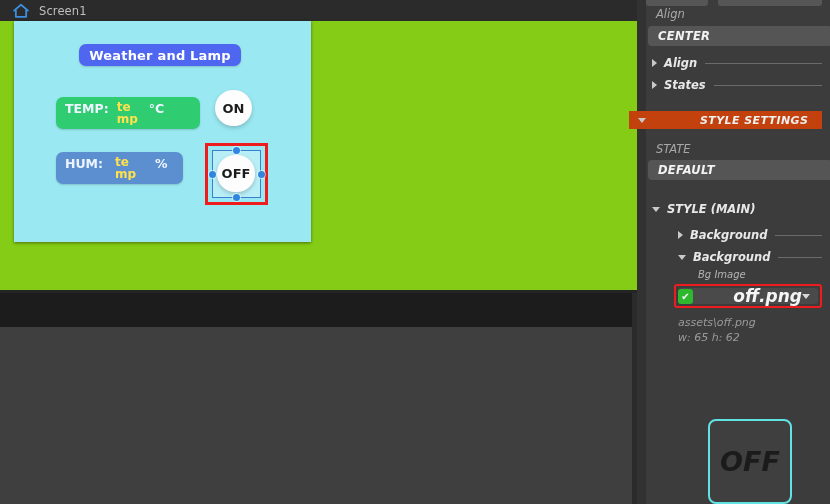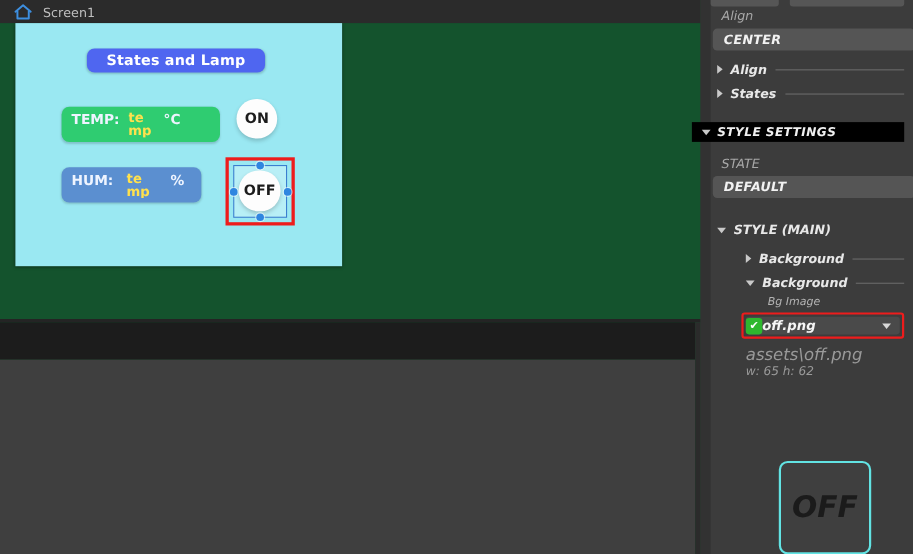--- a/index.html
+++ b/index.html
@@ -7,21 +7,21 @@
     width: 830px; height: 504px;
     background: #2b2b2b;
     font-family: "DejaVu Sans", "Liberation Sans", sans-serif;
     overflow: hidden;
   }
   #app { position: relative; width: 830px; height: 504px; }
 
   
   .editor-area {
     position: absolute; left: 0; top: 0; width: 637px; height: 504px;
-    background: #14532d;
+    background: #84cc16;
   }
   .screen-tabbar {
     position: absolute; left: 0; top: 0; width: 637px; height: 21px;
     background: #2b2b2b;
     display: flex; align-items: center; padding-left: 12px;
   }
   .home-icon { width: 18px; height: 16px; display: block; }
   .screen-tab-label {
     margin-left: 9px; color: #bfbfbf; font-size: 11.5px;
     letter-spacing: .1px;
@@ -173,23 +173,23 @@
   }
   .rule {
     flex: 1; height: 1px; background: #6a6a6a; margin-left: 8px;
   }
 
   .row-flags  { left: 14px; top: 56px; width: 170px; }
   .row-states { left: 14px; top: 78px; width: 170px; }
 
   .section-hdr {
     position: absolute; left: -9px; top: 111px; width: 193px; height: 18px;
-    background: #000000;
+    background: #c2410c;
     display: flex; align-items: center; padding-left: 9px;
-    color: #f0f0f0; font-size: 11px; font-weight: 700; letter-spacing: .4px;
+    color: #f0f0f0; font-size: 11px; font-weight: 700; letter-spacing: .4px; gap: 48px;
   }
   .section-hdr .tri { margin-right: 6px; }
 
   .row-state-label { position: absolute; left: 18px; top: 142px; }
   .row-state-field { position: absolute; left: 10px; top: 160px; width: 184px; }
 
   .row-style-main { left: 14px; top: 202px; width: 120px; font-size: 11.5px; }
   .row-bg1 { left: 40px; top: 228px; width: 144px; }
   .row-bg2 { left: 40px; top: 250px; width: 144px; }
 
@@ -206,32 +206,32 @@
     position: absolute; left: 40px; top: 288px; width: 140px; height: 16px;
     background: #4a4a4a; border-radius: 3px;
     display: flex; align-items: center;
   }
   .chk {
     width: 15px; height: 15px; background: #2eb82e; border-radius: 3px;
     display: flex; align-items: center; justify-content: center;
     color: #fff; font-size: 10px; font-weight: 700; flex: 0 0 auto;
   }
   .file-name {
-    flex: 1; text-align: left; color: #f5f5f5;
-    font-size: 12px; font-weight: 700;
+    flex: 1; text-align: right; color: #f5f5f5;
+    font-size: 17px; font-weight: 700;
   }
   .caret-down {
     width: 0; height: 0; margin-right: 8px;
     border-top: 5px solid #d8d8d8;
     border-left: 4px solid transparent; border-right: 4px solid transparent;
   }
 
   .file-path {
     position: absolute; left: 40px; top: 315px;
-    color: #9a9a9a; font-size: 15px; line-height: 15px; text-align: right;
+    color: #9a9a9a; font-size: 11px; line-height: 15px; text-align: right;
   }
   .file-dims {
     position: absolute; left: 40px; top: 330px;
     color: #9a9a9a; font-size: 11px; line-height: 15px;
   }
 
   .preview-box {
     position: absolute; left: 70px; top: 419px; width: 84px; height: 85px;
     background: #3f3f3f;
     border: 2px solid #62e3e3; border-radius: 8px;
@@ -253,21 +253,21 @@
           <path d="M4.2 8.2 V15.6 H15.8 V8.2" fill="none" stroke="#3d8fe0" stroke-width="2" stroke-linecap="round" stroke-linejoin="round"></path>
         </svg>
       </span>
       <span class="screen-tab-label">Screen1</span>
     </div>
 
     <div class="canvas-wrap">
       <div class="canvas-inner">
 
         <div class="wgt title-chip">
-          <span>States and Lamp</span>
+          <span>Weather and Lamp</span>
         </div>
 
         <div class="wgt metric metric-temp">
           <span class="label">TEMP:</span>
           <span class="val">temp</span>
           <span class="unit">°C</span>
         </div>
 
         <div class="wgt metric metric-hum">
           <span class="label">HUM:</span>

